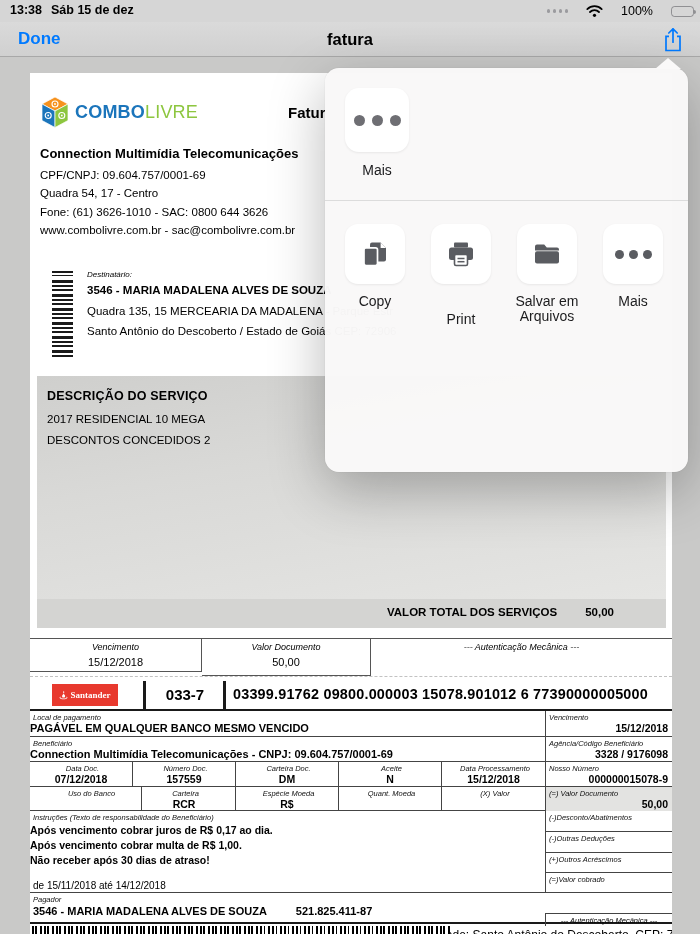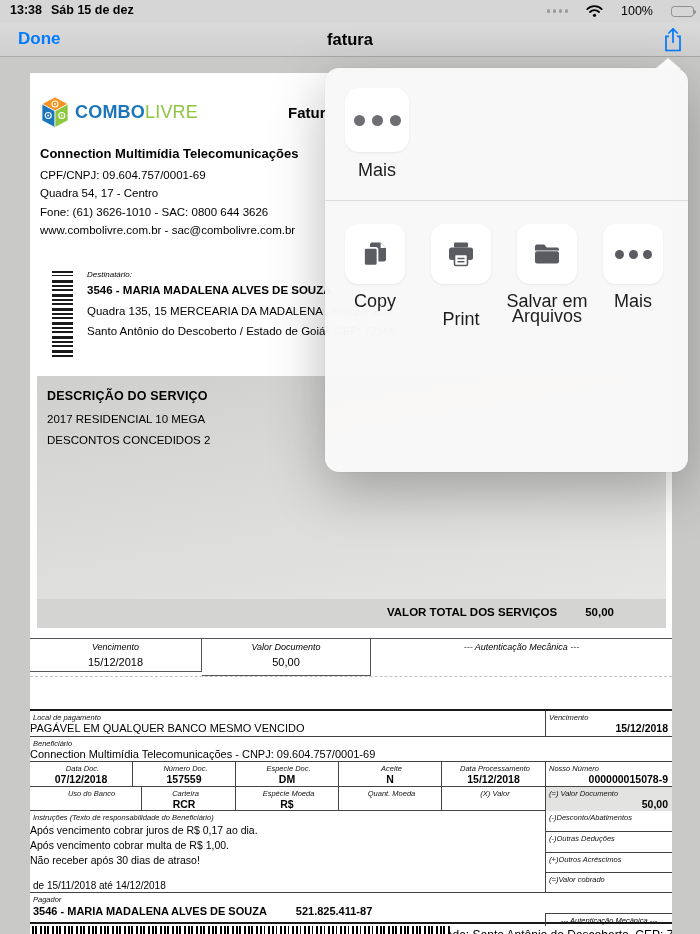--- a/index.html
+++ b/index.html
@@ -63,21 +63,21 @@
   .bankrow { position:absolute; left:0; top:608px; width:642px; height:28px; }
   .santander { position:absolute; left:22px; top:3px; width:66px; height:22px; background:#e8392e; color:#fff; display:flex; align-items:center; justify-content:center; gap:2px; font-size:9px; font-weight:bold; font-family:"Liberation Serif", serif; }
   .bank-sep { position:absolute; top:0; width:2.5px; height:28px; background:#1a1a1a; }
   .bank-code { position:absolute; left:122px; top:5px; width:66px; text-align:center; font-size:15px; font-weight:bold; }
   .digitable { position:absolute; left:203px; top:5px; width:437px; font-size:14.4px; font-weight:bold; letter-spacing:.2px; white-space:nowrap; }
 
   
   .boleto { position:absolute; left:0; top:636px; width:642px; height:215px; border-top:2px solid #1a1a1a; border-bottom:2px solid #1a1a1a; font-size:10.5px; }
   .b-row { position:absolute; left:0; width:642px; border-bottom:1px solid #444; }
   .b-lbl { font-style:italic; font-size:7.5px; color:#111; padding:1.5px 0 0 3px; line-height:9px; }
-  .b-val { font-weight:normal; font-size:10.5px; padding-left:0; white-space:nowrap; }
+  .b-val { font-weight:bold; font-size:10.5px; padding-left:0; white-space:nowrap; }
   .b-val-c { font-weight:bold; font-size:10.5px; text-align:center; }
   .b-val-r { font-weight:bold; font-size:10.5px; text-align:right; padding-right:4px; }
   .rcol { position:absolute; left:515px; top:0; width:127px; border-left:1px solid #444; }
   .b-cell { position:absolute; top:0; height:100%; border-right:1px solid #444; }
   .rowA { top:0; height:26px; } .rowB { top:26px; height:25px; }
   .rowC { top:51px; height:25px; } .rowD { top:76px; height:24px; }
   .rowE { top:100px; height:82px; } .rowF { top:182px; height:33px; border-bottom:none; }
   .side-box { border-bottom:1px solid #444; }
   .auth-box { position:absolute; left:515px; bottom:0; width:127px; height:13px; border-left:1px solid #444; border-top:1px solid #444; text-align:center; font-style:italic; font-size:7.5px; padding-top:2px; }
 
@@ -85,21 +85,21 @@
     background:repeating-linear-gradient(90deg,#000 0 2px,#fff 2px 3.5px,#000 3.5px 4.5px,#fff 4.5px 8px,#000 8px 10.5px,#fff 10.5px 12px); }
 
   
   .popover { position:absolute; left:325px; top:68px; width:363px; height:404px; background:rgba(249,248,248,.98); border-radius:14px; box-shadow:0 18px 55px rgba(0,0,0,.28), 0 0 1px rgba(0,0,0,.2); z-index:50; }
   .pop-arrow { position:absolute; left:330px; top:-10px; width:0; height:0; border-left:13px solid transparent; border-right:13px solid transparent; border-bottom:11px solid rgba(250,249,249,1); }
   .tile { position:absolute; background:#fff; border-radius:13px; box-shadow:0 1px 2.5px rgba(0,0,0,.07); display:flex; align-items:center; justify-content:center; cursor:pointer; }
   .tile-lg { width:64px; height:64px; border-radius:14px; }
   .tile-sm { width:60px; height:60px; }
   .dots { display:flex; gap:7px; } .dots span { width:11px; height:11px; border-radius:50%; background:#6e6e73; }
   .dots-sm { display:flex; gap:5px; } .dots-sm span { width:9px; height:9px; border-radius:50%; background:#5a5c61; }
-  .tile-label { position:absolute; width:90px; text-align:center; font-size:18px; color:#1c1c1e; line-height:15px; }
+  .tile-label { position:absolute; width:90px; text-align:center; font-size:14px; color:#1c1c1e; line-height:15px; }
   .pop-divider { position:absolute; left:0; top:132px; width:363px; border-top:1px solid #dcdcdc; }
 </style>
 </head>
 <body>
 
 <div id="root">
 
   <div class="statusbar">
     <div class="sb-left">
       <span>13:38</span>
@@ -188,48 +188,64 @@
           <div class="slbl">Valor Documento</div>
           <div class="sval">50,00</div>
         </div>
         <div class="sum-col sum-c3">
           <div class="slbl">--- Autenticação Mecânica ---</div>
         </div>
       </div>
 
       <div class="cutline"></div>
 
+      <div class="bankrow">
+        <div class="santander">
+          <svg width="9" height="10" viewBox="0 0 12 12">
+            <path fill="#fff" d="M6.2.4c1.6 1.9.8 3.1-.6 4.5C4.2 6.3 3.5 7.6 4.8 9.4h2.6C8.8 7.6 8.1 6.3 6.7 4.9 5.6 3.8 5.2 2.4 6.2.4zM2.3 8c-1 .5-1.6 1.1-1.6 1.8 0 1.2 2.4 2 5.3 2s5.3-.8 5.3-2c0-.7-.6-1.3-1.6-1.8.3.4.5.8.5 1.1 0 1-1.9 1.7-4.2 1.7S1.8 10.1 1.8 9.1c0-.3.2-.7.5-1.1z"></path>
+          </svg>
+          <span>Santander</span>
+        </div>
+        <div class="bank-sep" style="left:113px;"></div>
+        <div class="bank-code">033-7</div>
+        <div class="bank-sep" style="left:193px;"></div>
+        <div class="digitable">03399.91762 09800.000003 15078.901012 6 77390000005000</div>
+      </div>
 
       <div class="boleto">
 
         <div class="b-row rowA">
           <div class="b-lbl">Local de pagamento</div>
           <div class="b-val" style="font-size:11px;">PAGÁVEL EM QUALQUER BANCO MESMO VENCIDO</div>
           <div class="rcol" style="height:26px;">
             <div class="b-lbl">Vencimento</div>
             <div class="b-val-r">15/12/2018</div>
           </div>
         </div>
 
         <div class="b-row rowB">
           <div class="b-lbl">Beneficiário</div>
           <div class="b-val" style="font-size:11px;">Connection Multimídia Telecomunicações - CNPJ: 09.604.757/0001-69</div>
+          <div class="rcol" style="height:25px;">
+            <div class="b-lbl">Agência/Código Beneficiário</div>
+            <div class="b-val-r">3328 / 9176098</div>
+          </div>
         </div>
 
         <div class="b-row rowC">
           <div class="b-cell" style="left:0;width:103px;">
             <div class="b-lbl" style="text-align:center;">Data Doc.</div>
             <div class="b-val-c">07/12/2018</div>
           </div>
           <div class="b-cell" style="left:103px;width:103px;">
             <div class="b-lbl" style="text-align:center;">Número Doc.</div>
             <div class="b-val-c">157559</div>
           </div>
           <div class="b-cell" style="left:206px;width:103px;">
-            <div class="b-lbl" style="text-align:center;">Especie Doc.</div>
+            <div class="b-lbl" style="text-align:center;">Carteira Doc.</div>
             <div class="b-val-c">DM</div>
           </div>
           <div class="b-cell" style="left:309px;width:103px;">
             <div class="b-lbl" style="text-align:center;">Aceite</div>
             <div class="b-val-c">N</div>
           </div>
           <div class="b-cell" style="left:412px;width:103px;border-right:none;">
             <div class="b-lbl" style="text-align:center;">Data Processamento</div>
             <div class="b-val-c">15/12/2018</div>
           </div>

